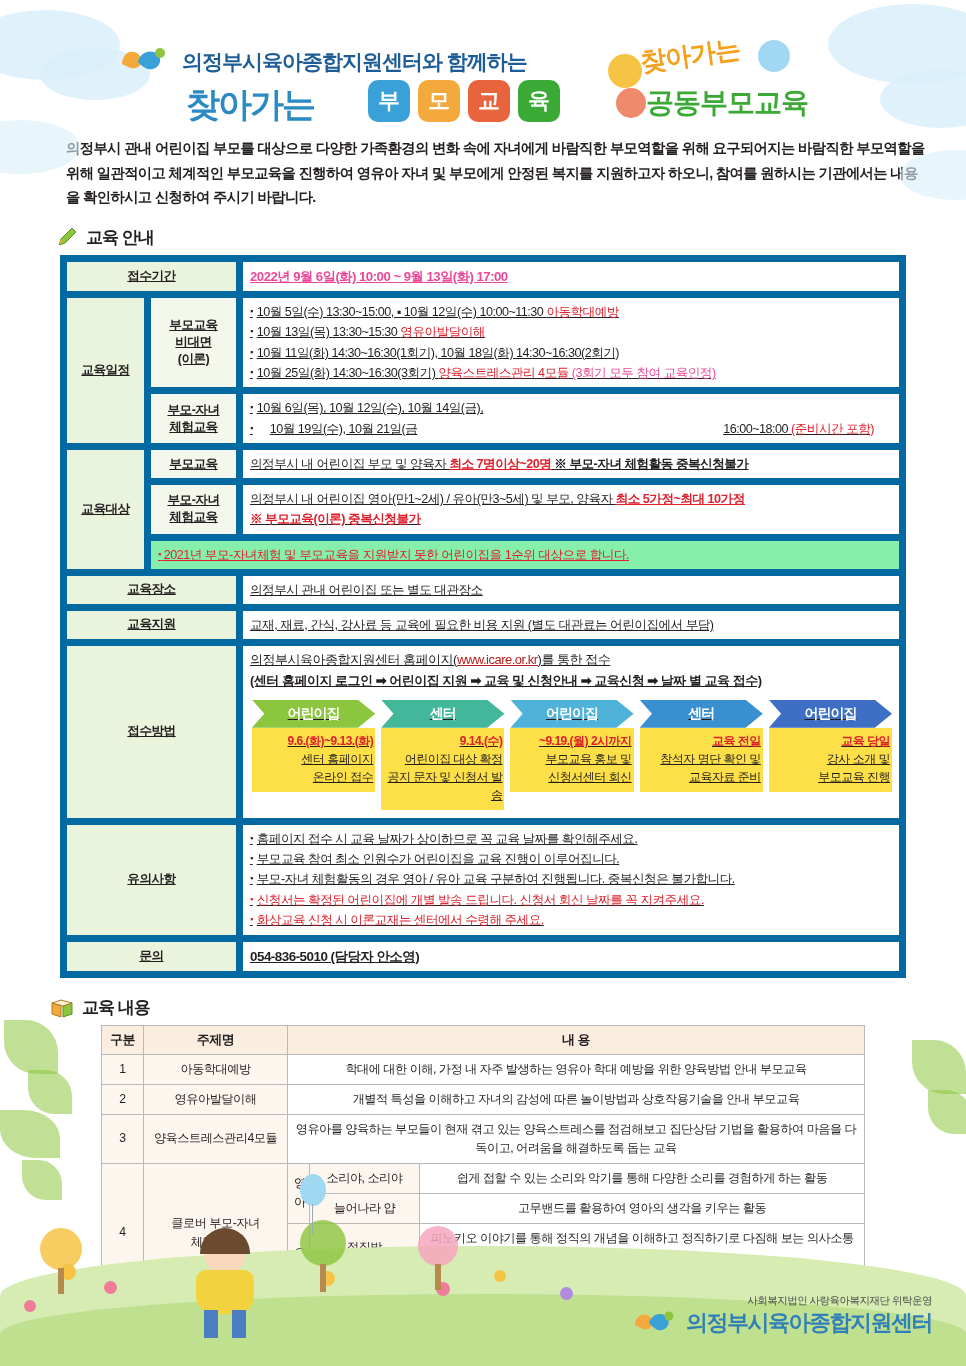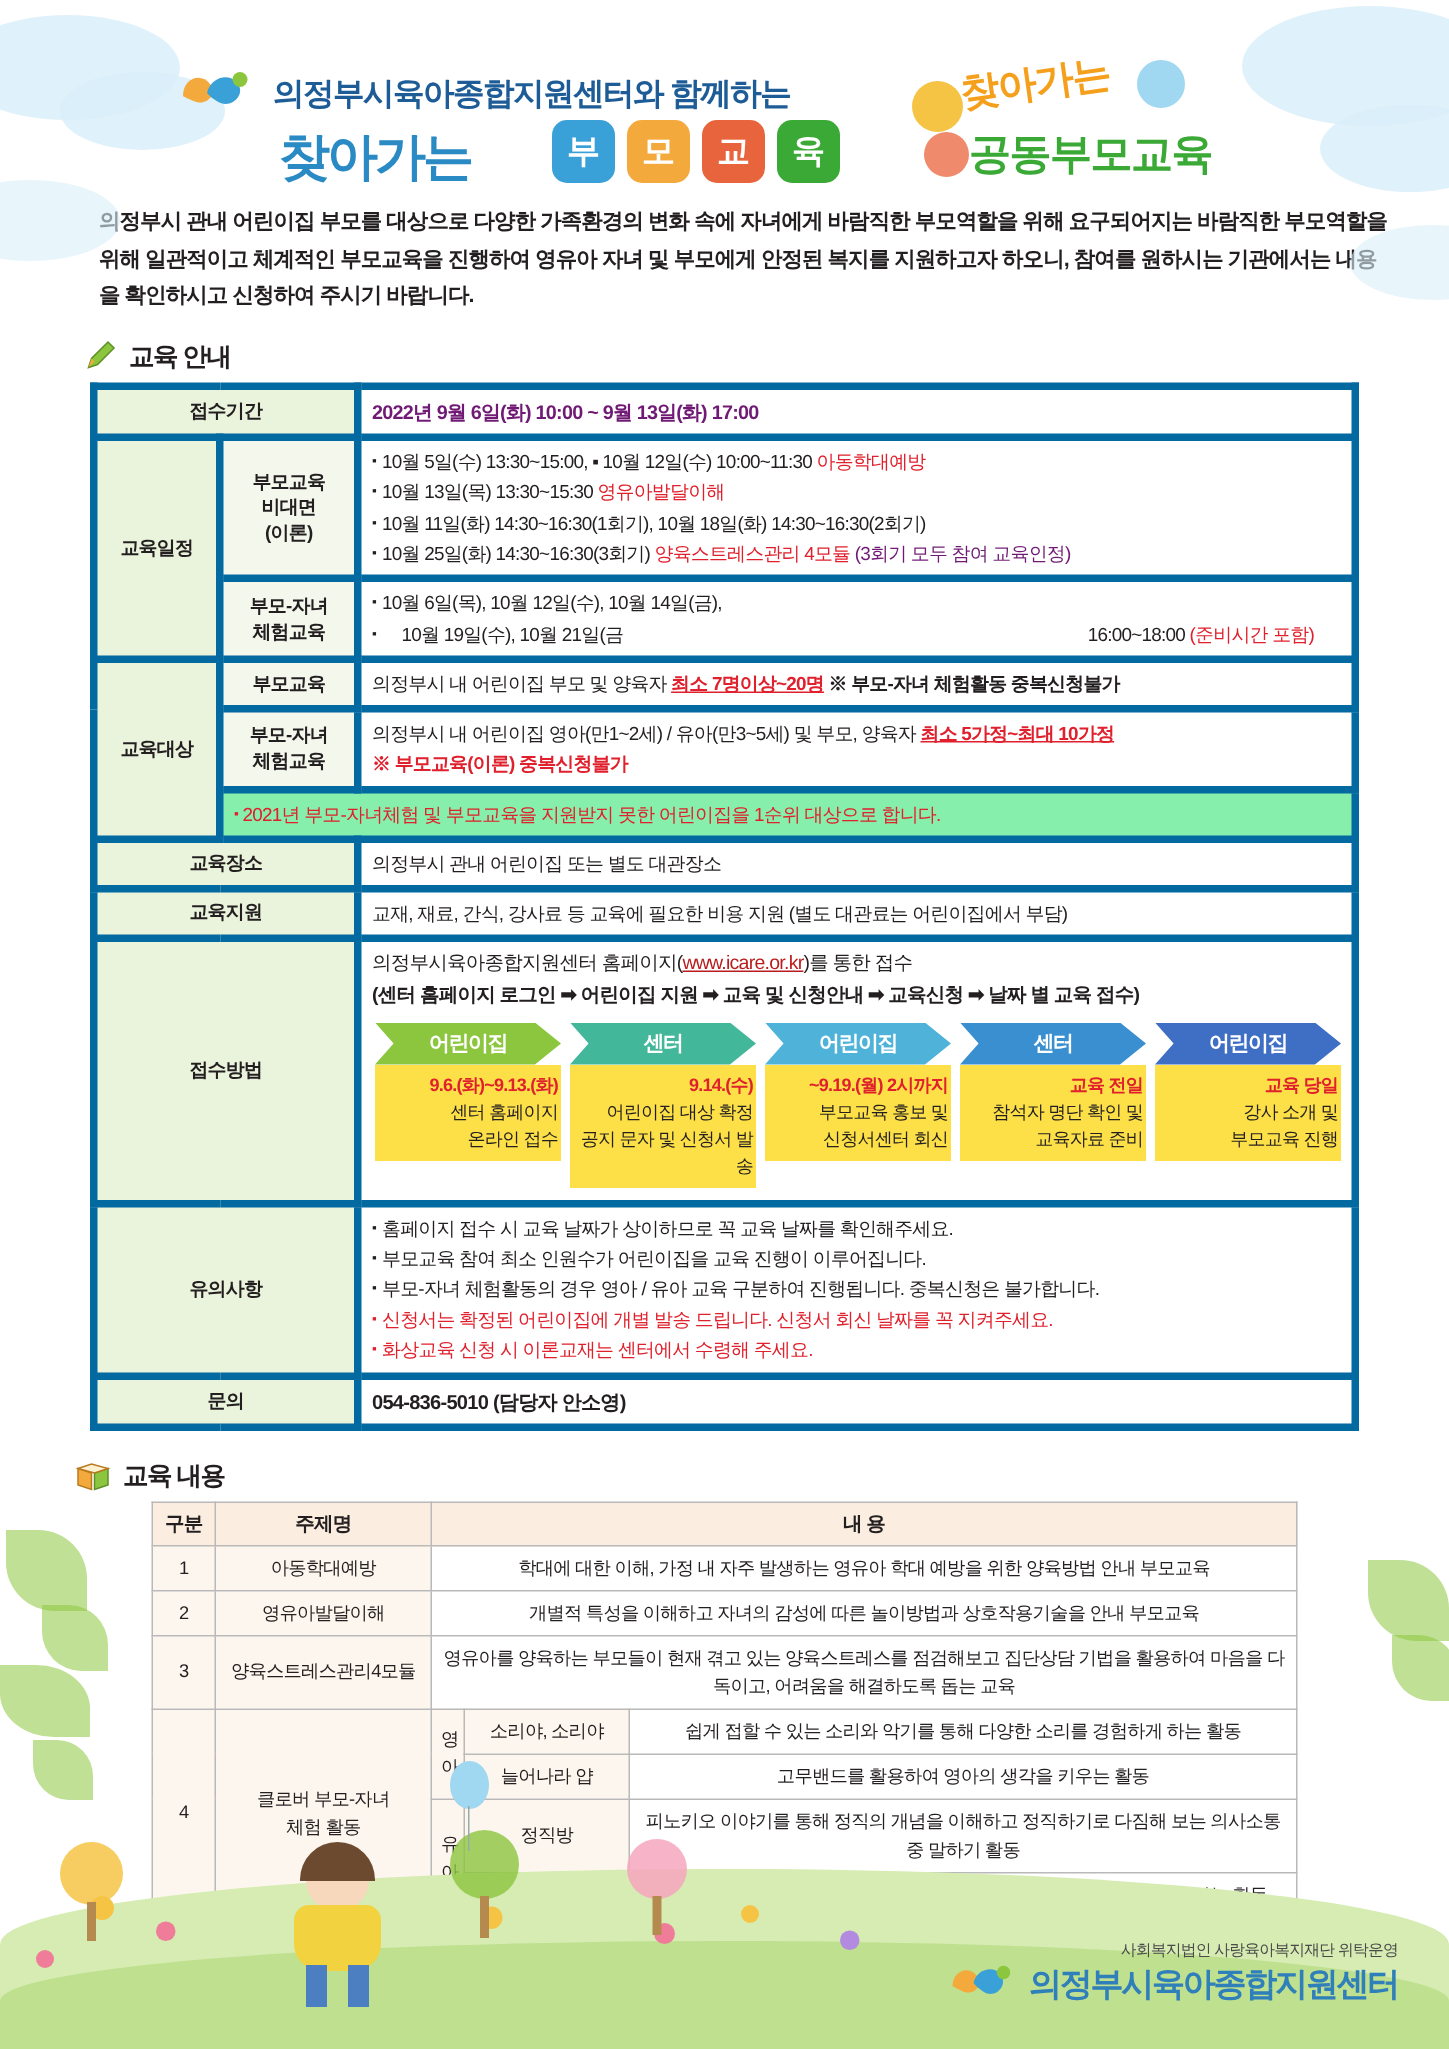--- a/index.html
+++ b/index.html
@@ -68,25 +68,25 @@
 
   
   .sec-title { display:flex; align-items:center; gap:8px; margin: 16px 0 6px 56px; }
   .sec-title .t { font-size:17px; font-weight:bold; letter-spacing:-1px; }
   .ico-pencil { width:22px;height:22px; position:relative; }
   .ico-book { width:24px;height:22px; position:relative; }
 
   
   table { border-collapse: collapse; }
   .t-guide { width:846px; margin:0 auto; table-layout:fixed; }
-  .t-guide td { border:5px solid #0369a1; font-size:12.6px; letter-spacing:-0.5px; padding:4px 7px; vertical-align:middle; }
+  .t-guide td { border:7px solid #0369a1; font-size:12.6px; letter-spacing:-0.5px; padding:4px 7px; vertical-align:middle;text-decoration:underline; }
   .lab { background:#eaf3db; text-align:center; font-weight:bold; font-size:13.4px; }
   .lab2 { background:#f4f7ec; text-align:center; font-weight:bold; font-size:12.6px; line-height:1.35; }
   .cell { background:#fff; line-height:1.6; }
-  .green { color:#701a75; }
+  .green { color:#ec4899; }
   .red { color:#e0202c; }
   .rd-u { color:#e0202c; text-decoration:underline; }
   .b { font-weight:bold; }
   .sq { font-size:9px; vertical-align:2px; }
   ul.bl { margin:0; padding:0; list-style:none; }
   ul.bl li { line-height:1.62; }
   ul.bl li:before { content:"\25AA"; font-size:9px; margin-right:4px; vertical-align:2px; }
 
   .note-row td { background:#86efac; }
   .link { color:#b91c1c; text-decoration:underline; }

